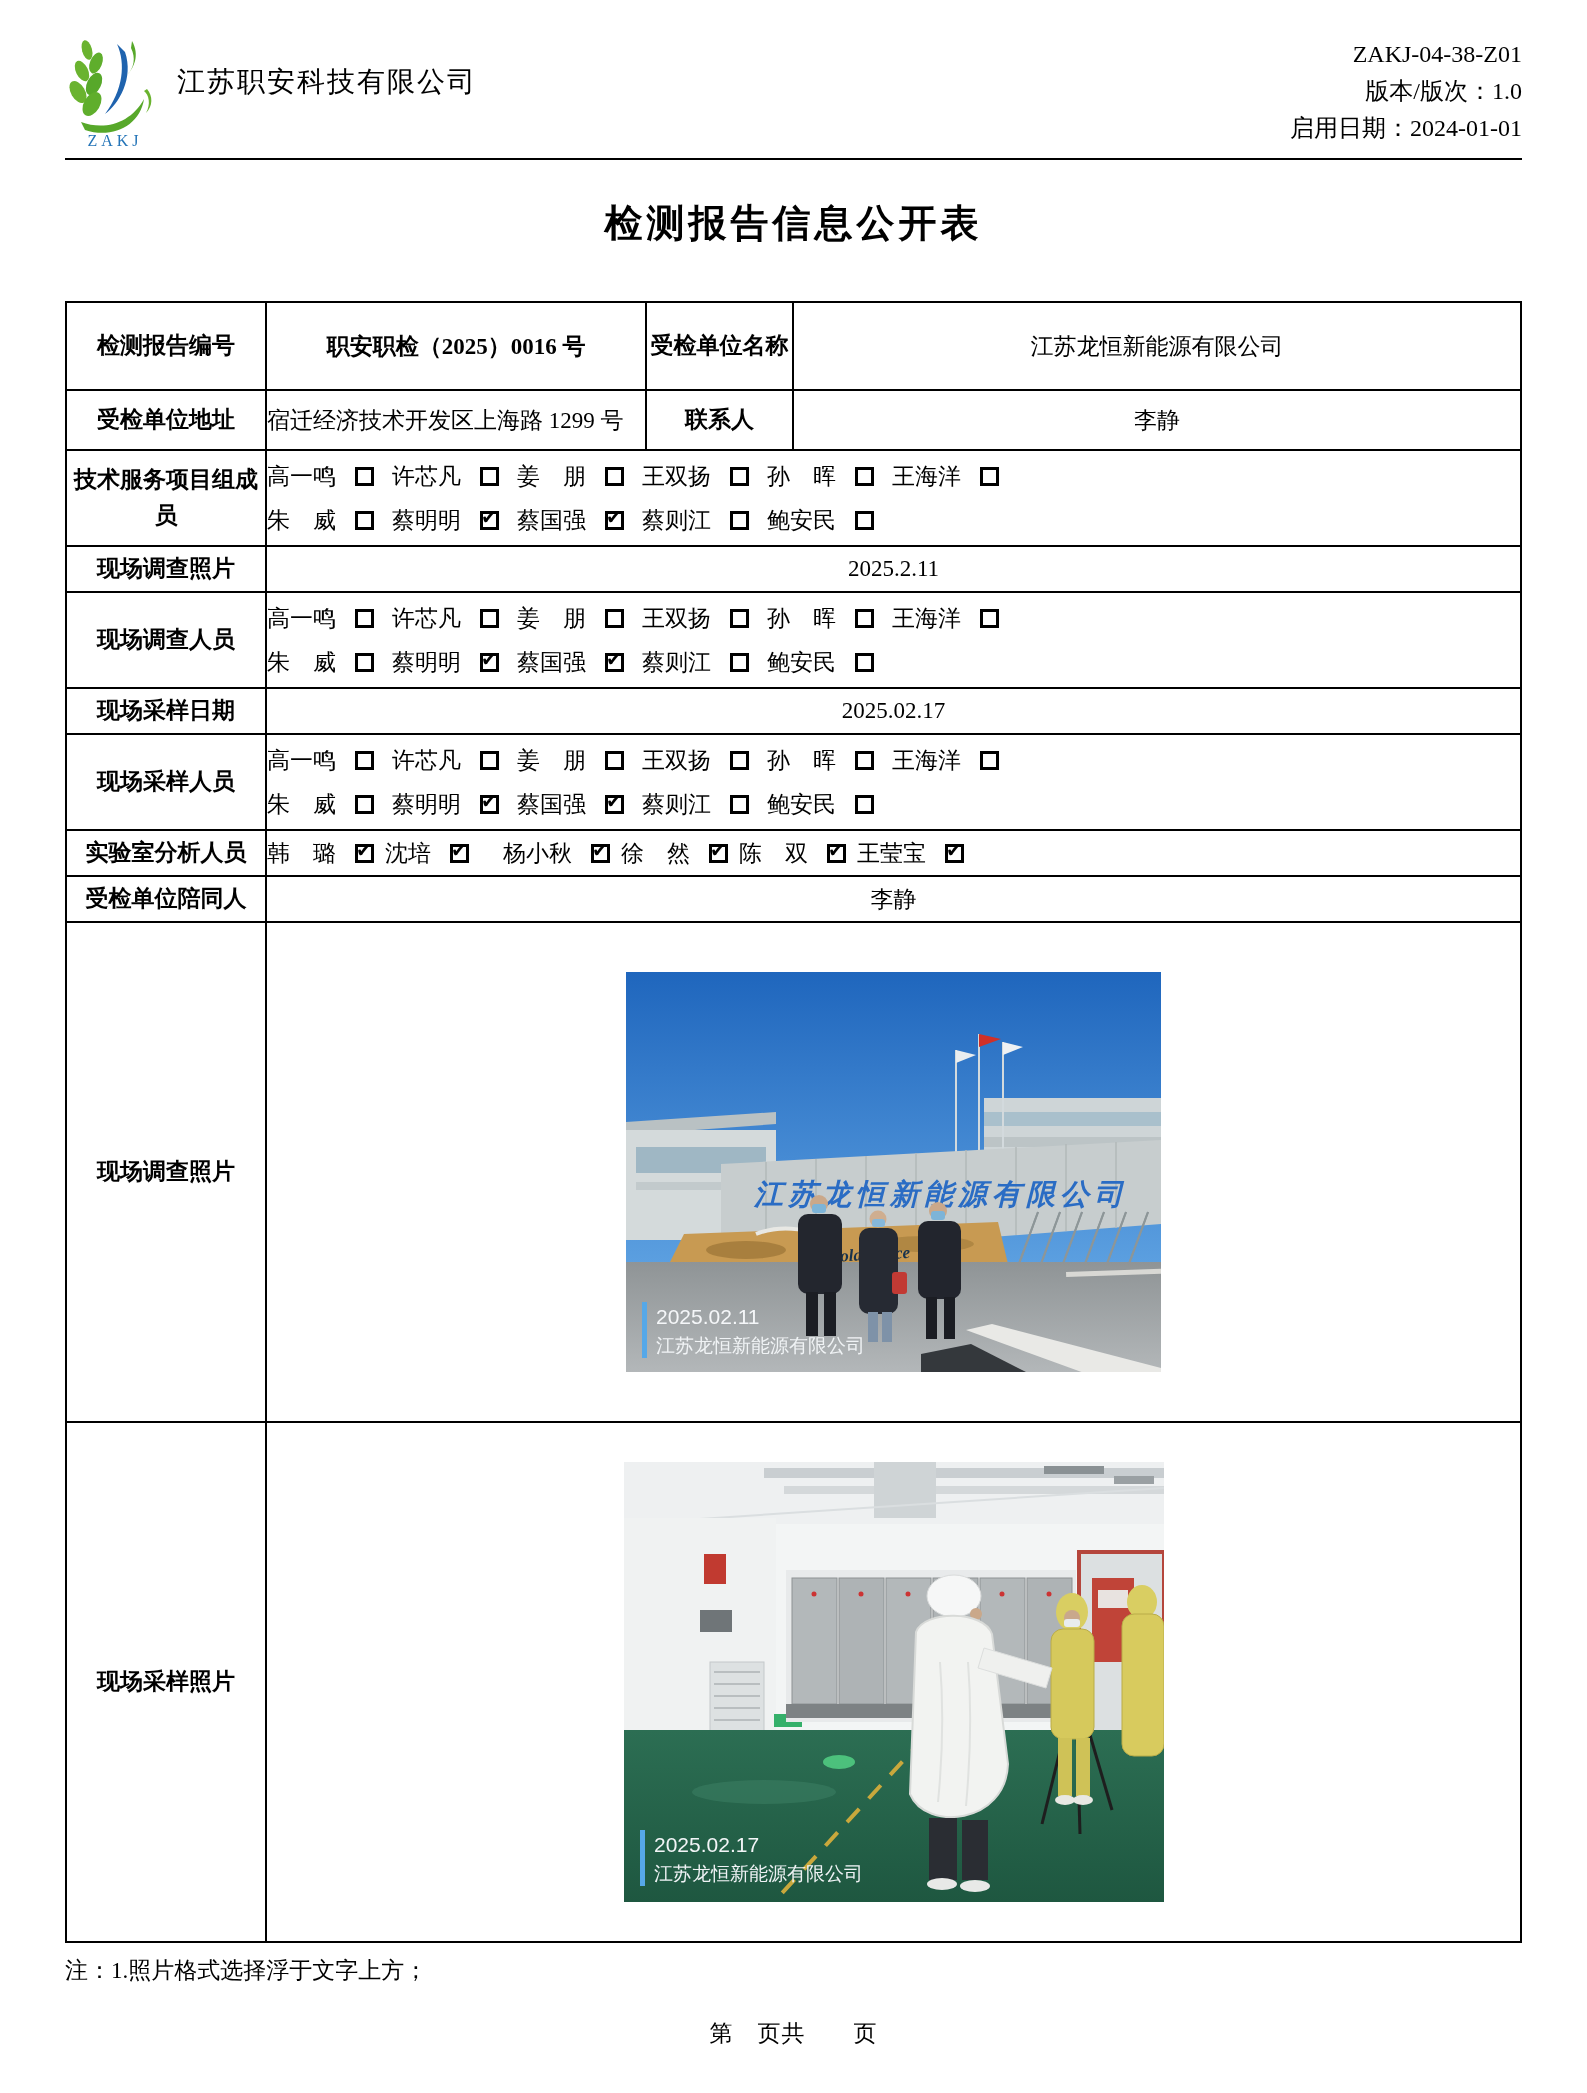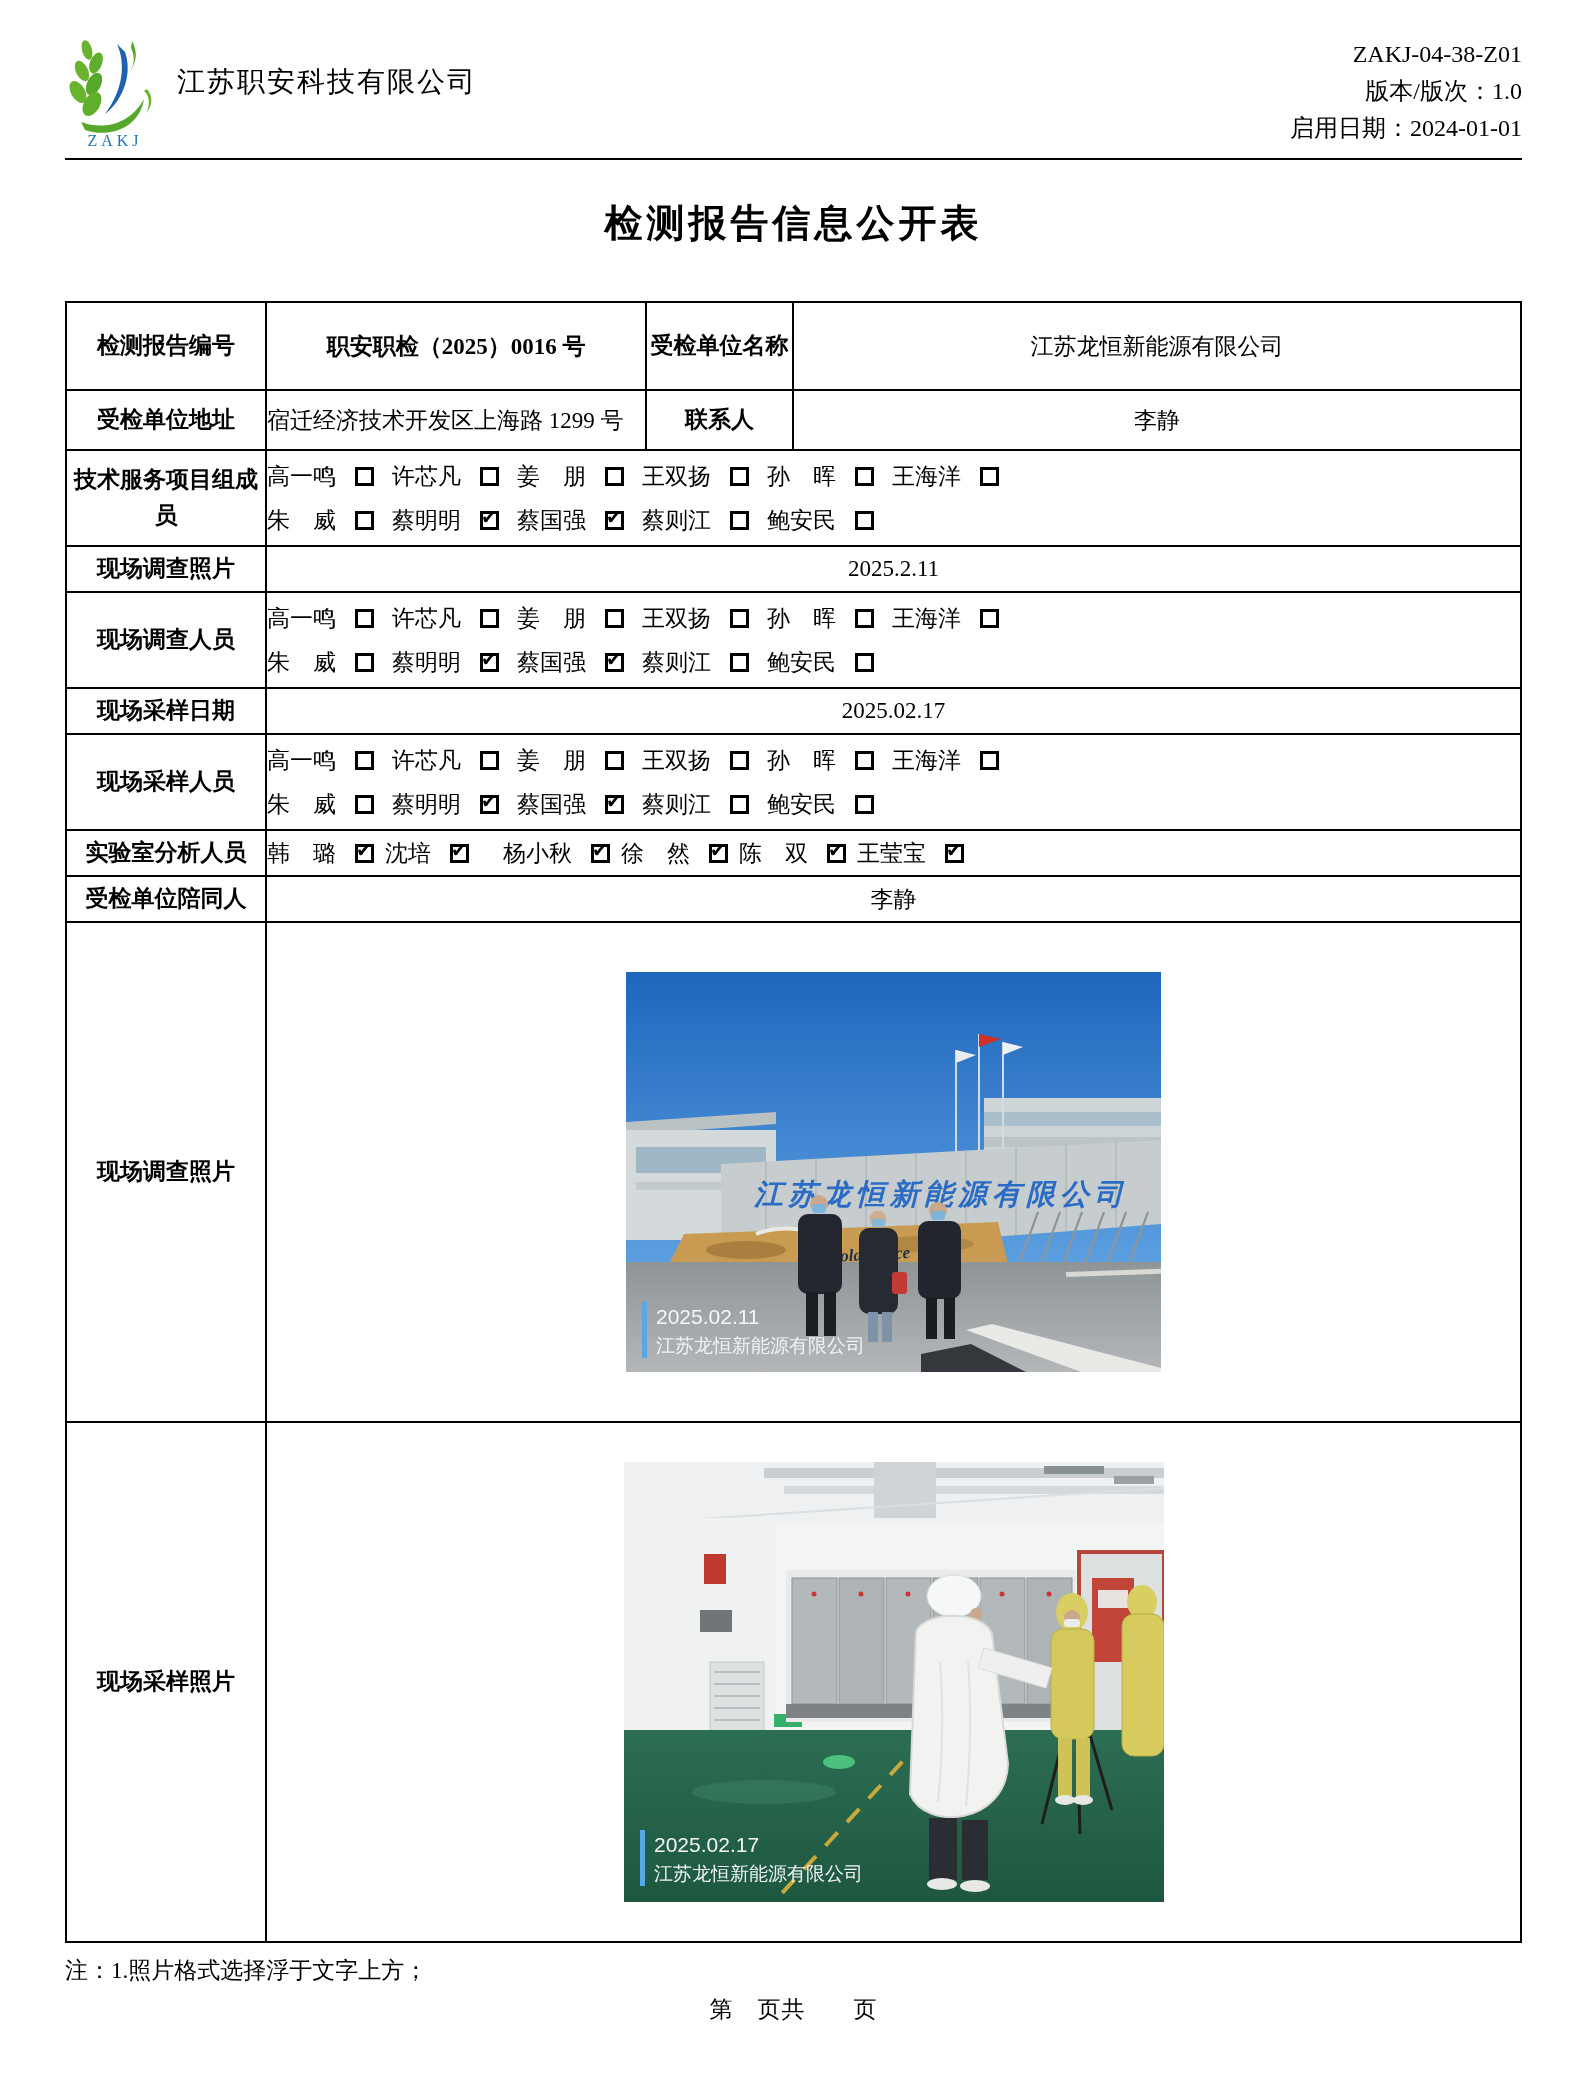--- a/index.html
+++ b/index.html
@@ -32,21 +32,21 @@
   .cb{display:inline-block;width:19px;height:19px;border:3px solid #000;box-sizing:border-box;
       margin-left:3px;position:relative;flex:none;background:#fff;}
   .cb.checked::after{
     content:"✔";position:absolute;left:-2px;top:-8px;font-size:19px;font-weight:700;
     font-family:"DejaVu Sans", sans-serif;color:#000;
   }
   .photo-cell{text-align:center;}
   .photo-svg{display:inline-block;vertical-align:middle;}
   
   .note{font-size:23px;margin-top:12px;}
-  .footer{position:absolute;left:0;bottom:68px;width:100%;text-align:center;font-size:23px;letter-spacing:1px;}
+  .footer{position:absolute;left:0;bottom:44px;width:100%;text-align:center;font-size:23px;letter-spacing:1px;}
 </style>
 </head>
 <body>
 
 <div class="page">
 
   <div class="header">
     <div class="header-left">
       <svg class="logo-svg" viewBox="0 0 100 118">
         <ellipse cx="22" cy="16" rx="5" ry="10" fill="#6ab32f" transform="rotate(-15 22 16)"></ellipse>

